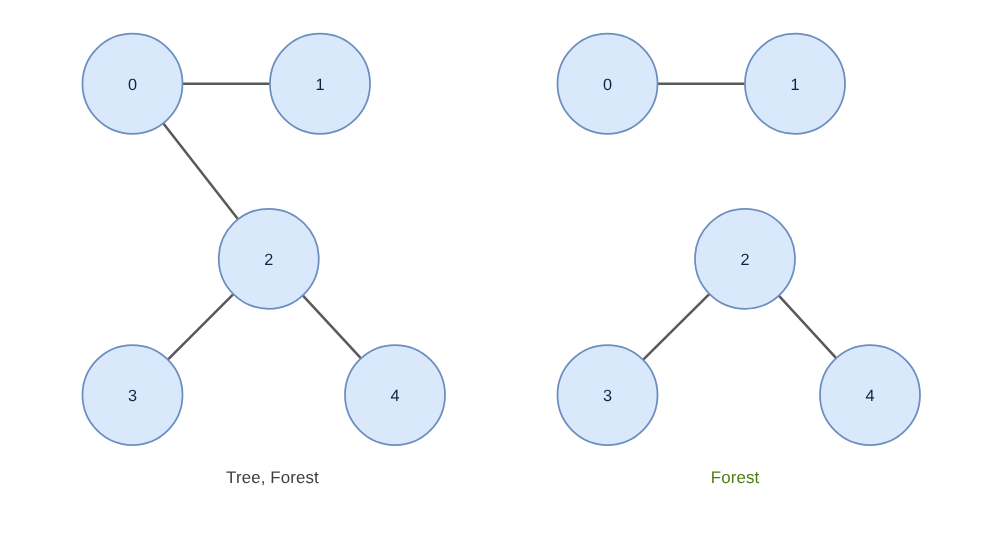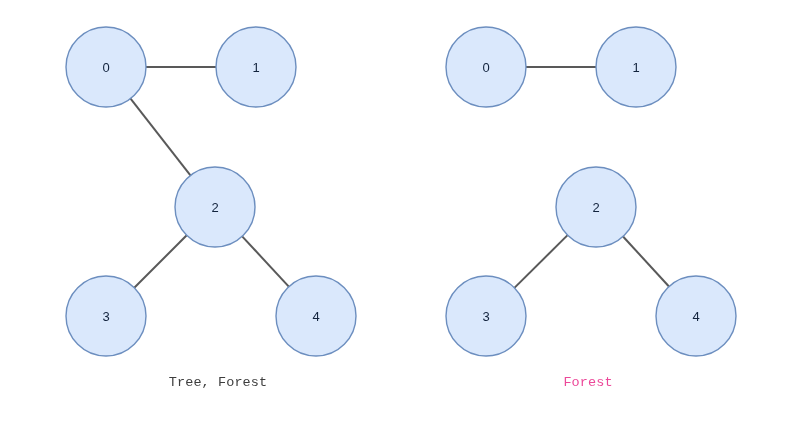--- a/index.html
+++ b/index.html
@@ -42,21 +42,21 @@
     fill: #12233d;
     font-family: "Liberation Sans", sans-serif;
     font-size: 13px;
     text-anchor: middle;
     dominant-baseline: central;
   }
   .caption-text {
     position: absolute;
     transform: translate(-50%, -50%);
     color: #3d3d3d;
-    font-family: Liberation Mono, monospace;
+    font-family: Liberation Sans, sans-serif;
     font-size: 13.5px;
     white-space: nowrap;
     letter-spacing: 0.1px;
   }
 </style>
 </head>
 <body>
 
 <div id="canvas-root">
   <svg class="graph-svg" id="graph-layer" viewBox="0 0 794 432" xmlns="http://www.w3.org/2000/svg">
@@ -111,15 +111,15 @@
           <text x="486" y="316.5" class="node-label" fill="#12233d">3</text>
         </g>
         <g>
           <circle cx="696" cy="316" r="40" class="node-circle" fill="#dae8fc" stroke="#6c8ebf" stroke-width="1.4"></circle>
           <text x="696" y="316.5" class="node-label" fill="#12233d">4</text>
         </g>
       </g>
     </svg>
   <div id="caption-layer">
       <div class="caption-text" style="left: 218px; top: 382px; color: rgb(61, 61, 61);">Tree, Forest</div>
-      <div class="caption-text" style="left: 588px; top: 382px; color: #ec4899;">Forest</div>
+      <div class="caption-text" style="left: 588px; top: 382px; color: #4d7c0f;">Forest</div>
     </div>
 </div>
 
 </body></html>

